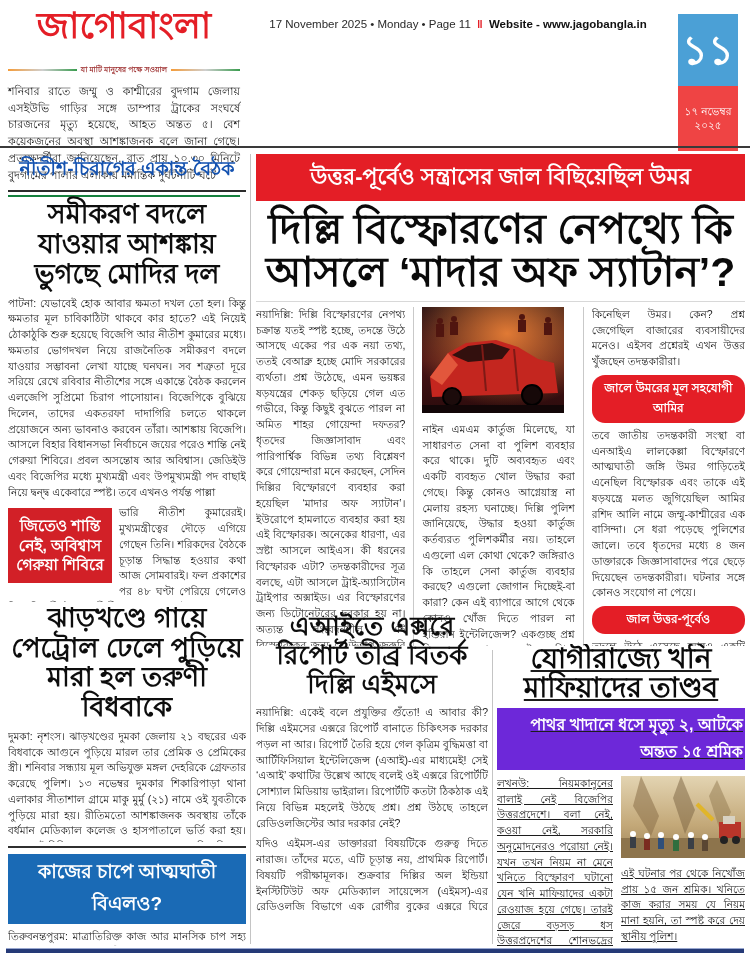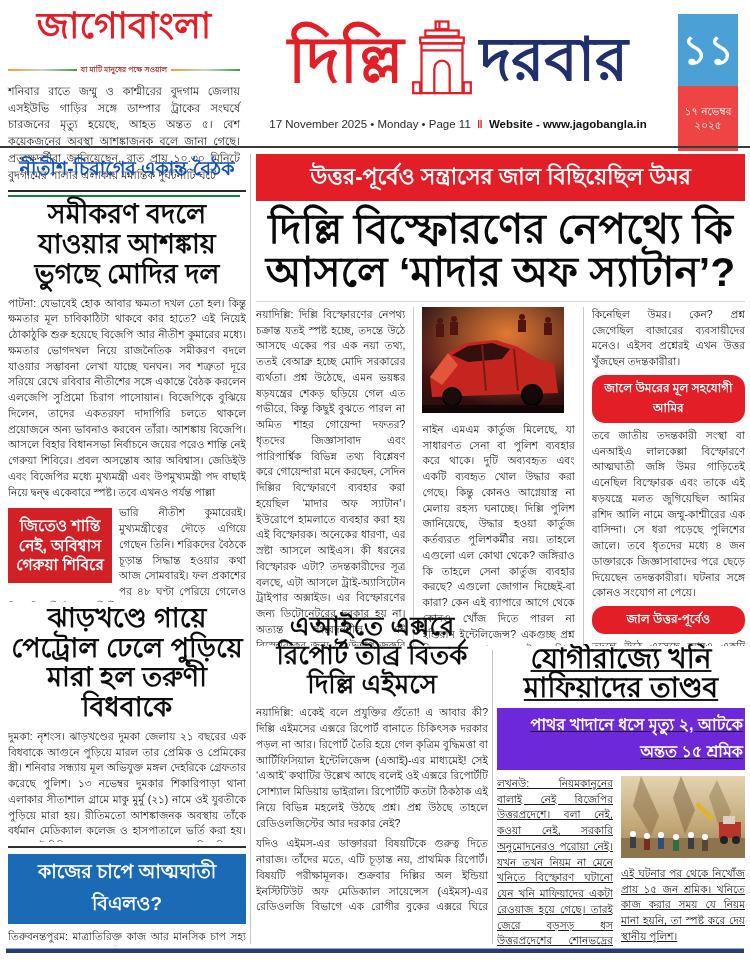--- a/index.html
+++ b/index.html
@@ -79,37 +79,20 @@
     <div class="logo-title">জাগোবাংলা</div>
     <div class="logo-tagline">
       <i class="tag-dash"></i>
       <span>যা মাটি মানুষের পক্ষে সওয়াল</span>
       <i class="tag-dash"></i>
     </div>
     <p class="brief">শনিবার রাতে জম্মু ও কাশ্মীরের বুদগাম জেলায় এসইউভি গাড়ির সঙ্গে ডাম্পার ট্রাকের সংঘর্ষে চারজনের মৃত্যু হয়েছে, আহত অন্তত ৫। বেশ কয়েকজনের অবস্থা আশঙ্কাজনক বলে জানা গেছে। প্রত্যক্ষদর্শীরা জানিয়েছেন, রাত প্রায় ১০.৩০ মিনিটে বুদগামের পালার এলাকায় মর্মান্তিক দুর্ঘটনাটি ঘটে</p>
   </div>
 
   <div class="hdr-mast">
-    <div class="mast-row">
-      <span class="mast-red">দিল্লি</span>
-      <span>
-        <svg width="64" height="96" viewBox="0 0 100 120" fill="none" stroke="#e41e26" stroke-width="3.5">
-          <rect x="40" y="3" width="20" height="12"></rect>
-          <line x1="46" y1="15" x2="46" y2="3"></line>
-          <rect x="24" y="17" width="52" height="9"></rect>
-          <rect x="16" y="28" width="68" height="9"></rect>
-          <path d="M18,37 h64 v78 h-64 z"></path>
-          <path d="M38,115 v-38 a12,13 0 0 1 24,0 v38"></path>
-          <line x1="18" y1="48" x2="82" y2="48"></line>
-          <rect x="5" y="98" width="11" height="17"></rect>
-          <rect x="84" y="98" width="11" height="17"></rect>
-        </svg>
-      </span>
-      <span class="mast-blue">দরবার</span>
-    </div>
     <div class="dateline">
       <span>17 November 2025 • Monday • Page 11</span>
       <span class="sep">‖</span>
       <span class="site">Website - www.jagobangla.in</span>
     </div>
   </div>
 
   <div class="hdr-date">
     <div class="date-num">১১</div>
     <div class="date-band">

